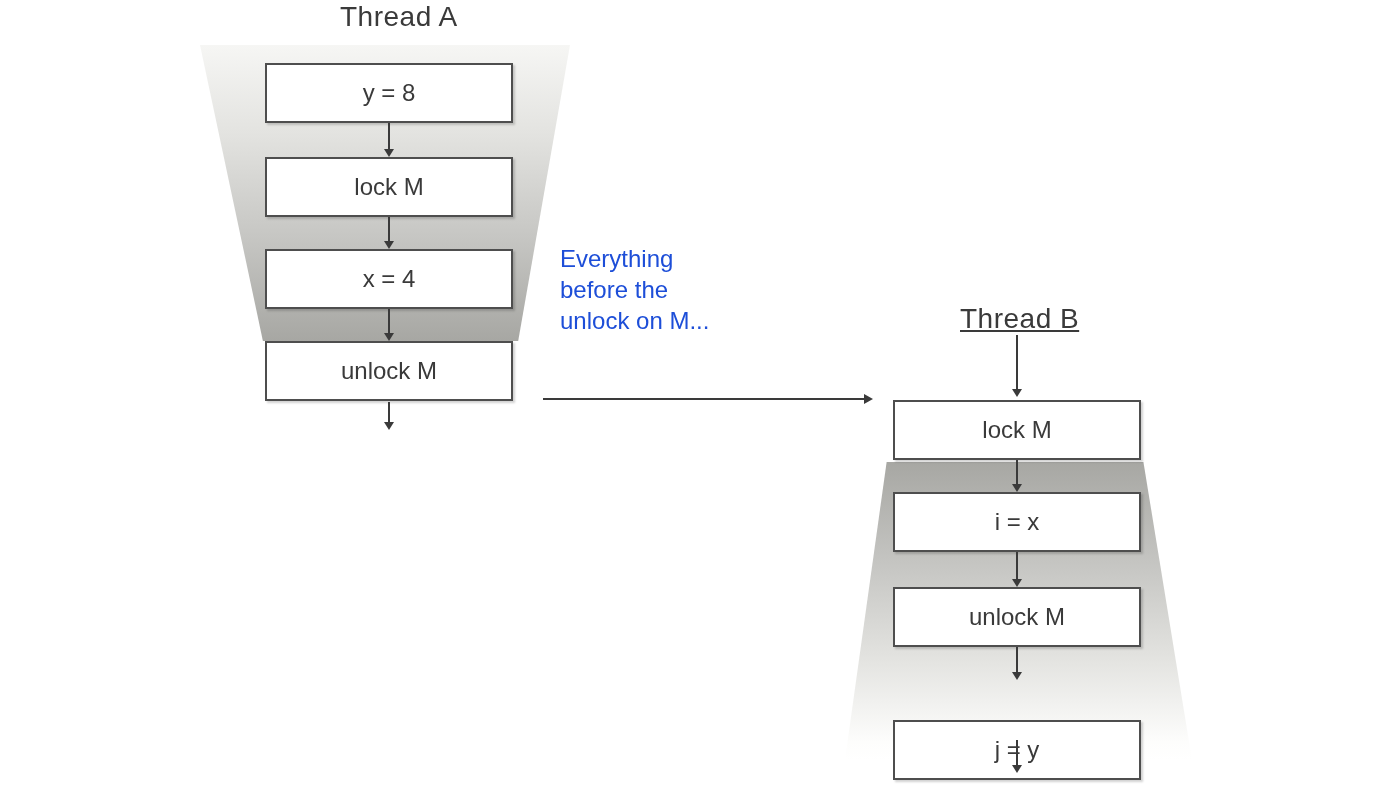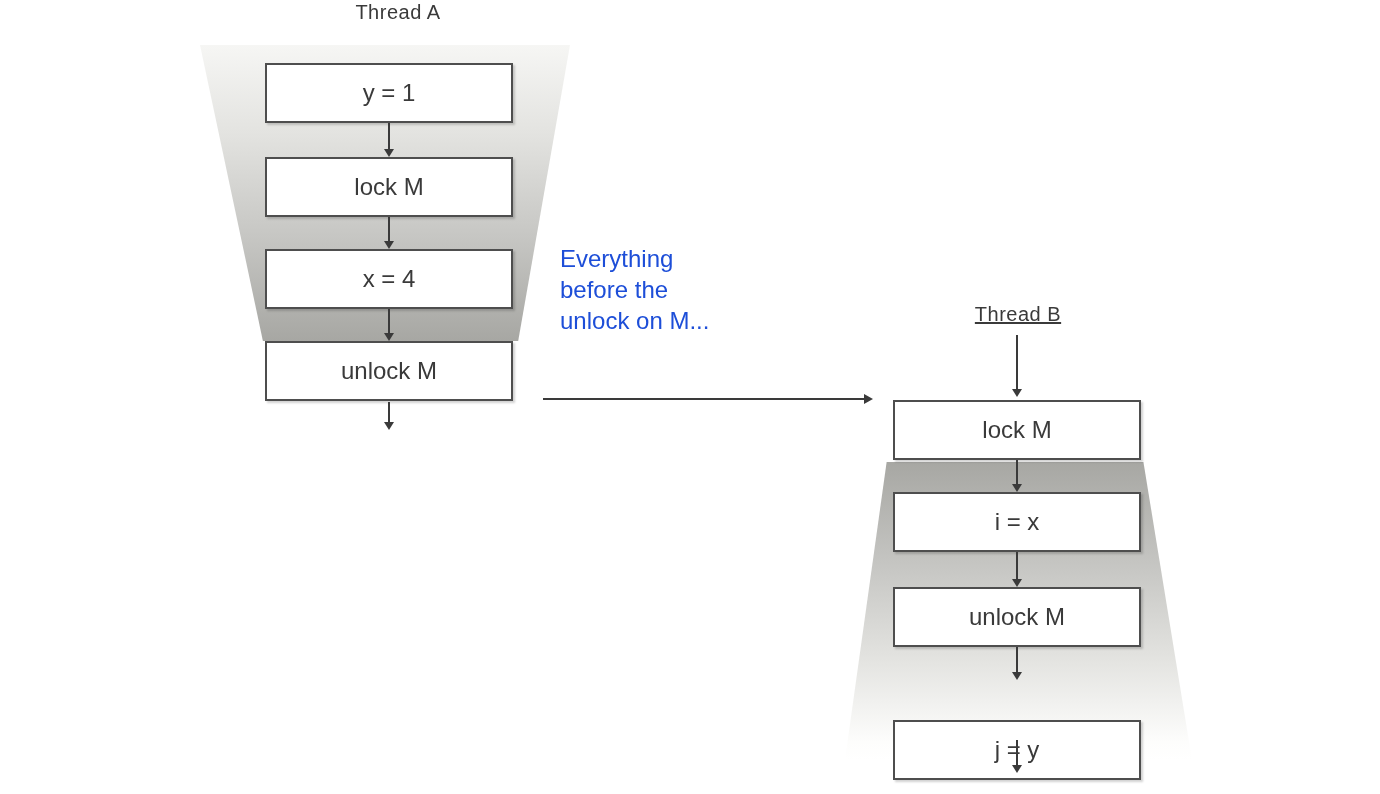--- a/index.html
+++ b/index.html
@@ -7,21 +7,21 @@
     position: relative;
     width: 1380px;
     height: 794px;
     background: #ffffff;
     font-family: "Liberation Sans", sans-serif;
     color: #3a3a3a;
     overflow: hidden;
   }
   .thread-title {
     position: absolute;
-    font-size: 20px;
+    font-size: 28px;
     font-weight: 500;
     color: #3a3a3a;
     text-align: center;
     letter-spacing: 0.5px;
     white-space: nowrap;
   }
   .trapezoid { position: absolute; }
   .trapezoid.a {
     left: 200px; top: 45px; width: 370px; height: 296px;
     background: linear-gradient(to bottom, #f6f6f4 0%, #e3e3e0 30%, #c6c6c3 65%, #a7a7a3 100%);
@@ -77,21 +77,21 @@
 </style>
 </head>
 <body>
 
 <div class="canvas">
 
   <div class="thread-title" style="left:340px; top:1px; width:116px;">Thread A</div>
 
   <div class="trapezoid a"></div>
 
-  <div class="box ta" style="top:63px;">y = 1</div>
+  <div class="box ta" style="top:63px;">y = 8</div>
   <div class="varrow" style="left:383px; top:123px; height:34px;"></div>
 
   <div class="box ta" style="top:157px;">lock M</div>
   <div class="varrow" style="left:383px; top:217px; height:32px;"></div>
 
   <div class="box ta" style="top:249px;">x = 4</div>
   <div class="varrow" style="left:383px; top:309px; height:32px;"></div>
 
   <div class="box ta" style="top:341px;">unlock M</div>
   <div class="varrow" style="left:383px; top:402px; height:28px;"></div>

